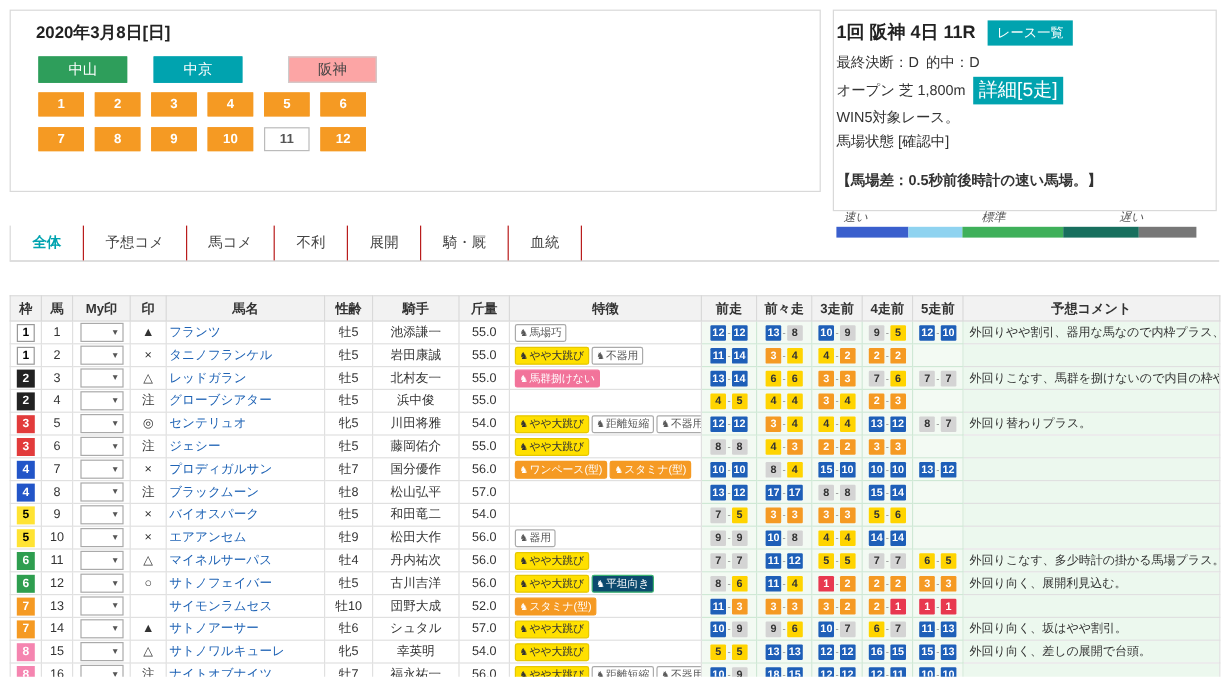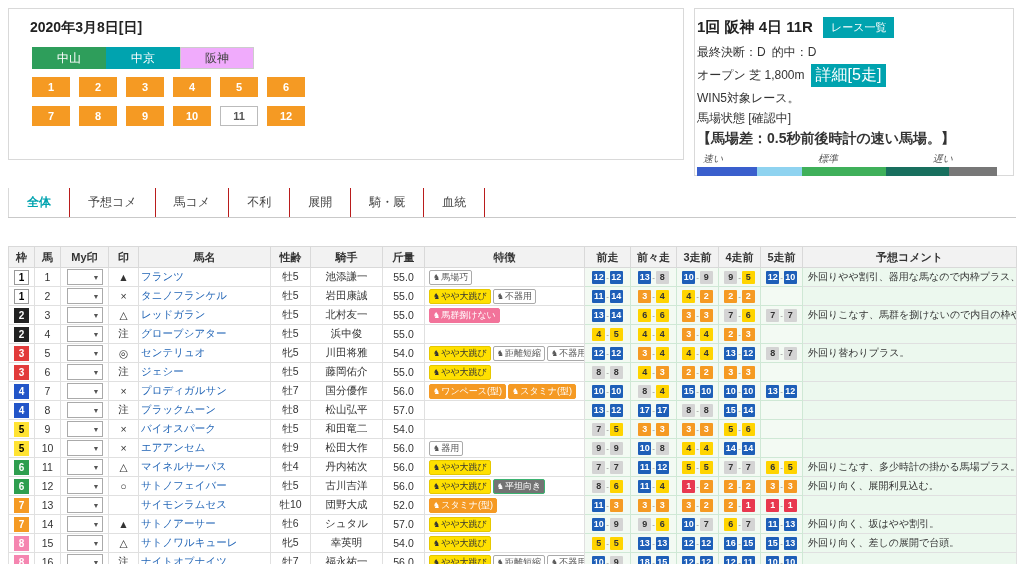--- a/index.html
+++ b/index.html
@@ -7,38 +7,38 @@
     font-family:"Liberation Sans","DejaVu Sans",sans-serif; color:#333; }
   .page { width:1024px; height:564px; position:relative; }
 
   
   .top { display:flex; gap:10px; padding:8px; align-items:flex-start; }
   .card { background:#fff; border:1px solid #d9d9d9; }
   .left-card { width:676px; height:152px; padding:10px 21px; }
   .right-card { width:320px; height:168px; padding:8px 2px; }
 
   .date { font-size:14px; font-weight:bold; color:#222; }
-  .venues { margin:10px 0 8px 2px; display:flex; }
+  .venues { margin:10px 0 8px 2px; display:flex; gap:22px; }
   .venue { width:74px; height:22px; font-size:12px; border:1px solid #ccc; cursor:pointer;
     display:flex; align-items:center; justify-content:center; }
   .venue.green { background:#2e9e5b; border-color:#2e9e5b; color:#fff; }
   .venue.teal  { background:#00a3af; border-color:#00a3af; color:#fff; }
-  .venue.plain { background:#f0abfc; color:#444; }
+  .venue.plain { background:#fca5a5; color:#444;margin-left:16px; }
 
   .race-grid { margin-left:2px; width:290px; display:flex; flex-wrap:wrap; gap:9px; }
   .racebtn { width:38px; height:20px; font-size:11px; font-weight:bold; color:#fff;
     background:#f59a23; border:1px solid #f59a23; display:flex; align-items:center; justify-content:center; cursor:pointer; }
   .racebtn.current { background:#fff; border-color:#bbb; color:#555; }
 
   .ri-head { display:flex; align-items:center; gap:10px; margin-bottom:6px; }
   .ri-title { font-size:15px; font-weight:bold; color:#222; }
   .teal-btn { background:#00a3af; color:#fff; border:none; font-size:11px; padding:3px 8px; cursor:pointer; }
   .teal-btn.sm { padding:1px 5px; font-size:16px; }
   .ri-line { font-size:12px; margin:3px 0; display:flex; align-items:center; gap:6px; }
-  .ri-note { font-size:14px; font-weight:bold; margin:3px 0; }
+  .ri-note { font-size:12px; font-weight:bold; margin:15px 0; }
   .scale { margin-top:4px; width:300px; }
   .scale-labels { display:flex; justify-content:space-between; width:260px; font-size:10px; color:#555; padding:0 4px 1px 6px;font-style:italic; }
   .scale-bar { display:flex; height:9px; width:300px; }
   .scale-bar span { height:9px; }
 
   
   .tabs { display:flex; border-bottom:1px solid #c9c9c9; margin:4px 8px 0 8px; }
   .tab { font-size:12px; padding:6px 18px; color:#444; border-right:1px solid #b91c1c; cursor:pointer; }
   .tab:first-child { border-left:1px solid #d9d9d9; }
   .tab.active { color:#00a3af; font-weight:bold; }
@@ -70,21 +70,21 @@
     display:flex; align-items:center; justify-content:flex-end; cursor:pointer; }
   .sel .caret { font-size:7px; color:#555; padding-right:2px; }
 
   .badge { display:inline-block; font-size:9px; line-height:12px; padding:0 3px; margin-right:2px;
     border-radius:2px; vertical-align:middle; }
   .badge .h { font-size:8px; margin-right:1px; }
   .b-yellow { background:#ffe000; color:#333; border:1px solid #e6c800; }
   .b-white  { background:#fff; color:#555; border:1px solid #aaa; }
   .b-pink   { background:#f2739a; color:#fff; border:1px solid #f2739a; }
   .b-orange { background:#f59a23; color:#fff; border:1px solid #f59a23; }
-  .b-green  { background:#737373; color:#fff; border:1px solid #3cb371; }
+  .b-green  { background:#0c4a6e; color:#fff; border:1px solid #3cb371; }
 
   .chip { display:inline-block; min-width:13px; height:13px; line-height:13px; font-size:9px;
     font-weight:bold; text-align:center; vertical-align:middle; border-radius:1px; padding:0 1px; }
   .p1 { background:#e8384f; color:#fff; }
   .p2 { background:#f59a23; color:#fff; }
   .p3 { background:#ffd400; color:#333; }
   .p4 { background:#d4d4d4; color:#333; }
   .p5 { background:#1e5fb8; color:#fff; }
   .dash { font-size:8px; color:#888; margin:0 1px; }
 </style>

